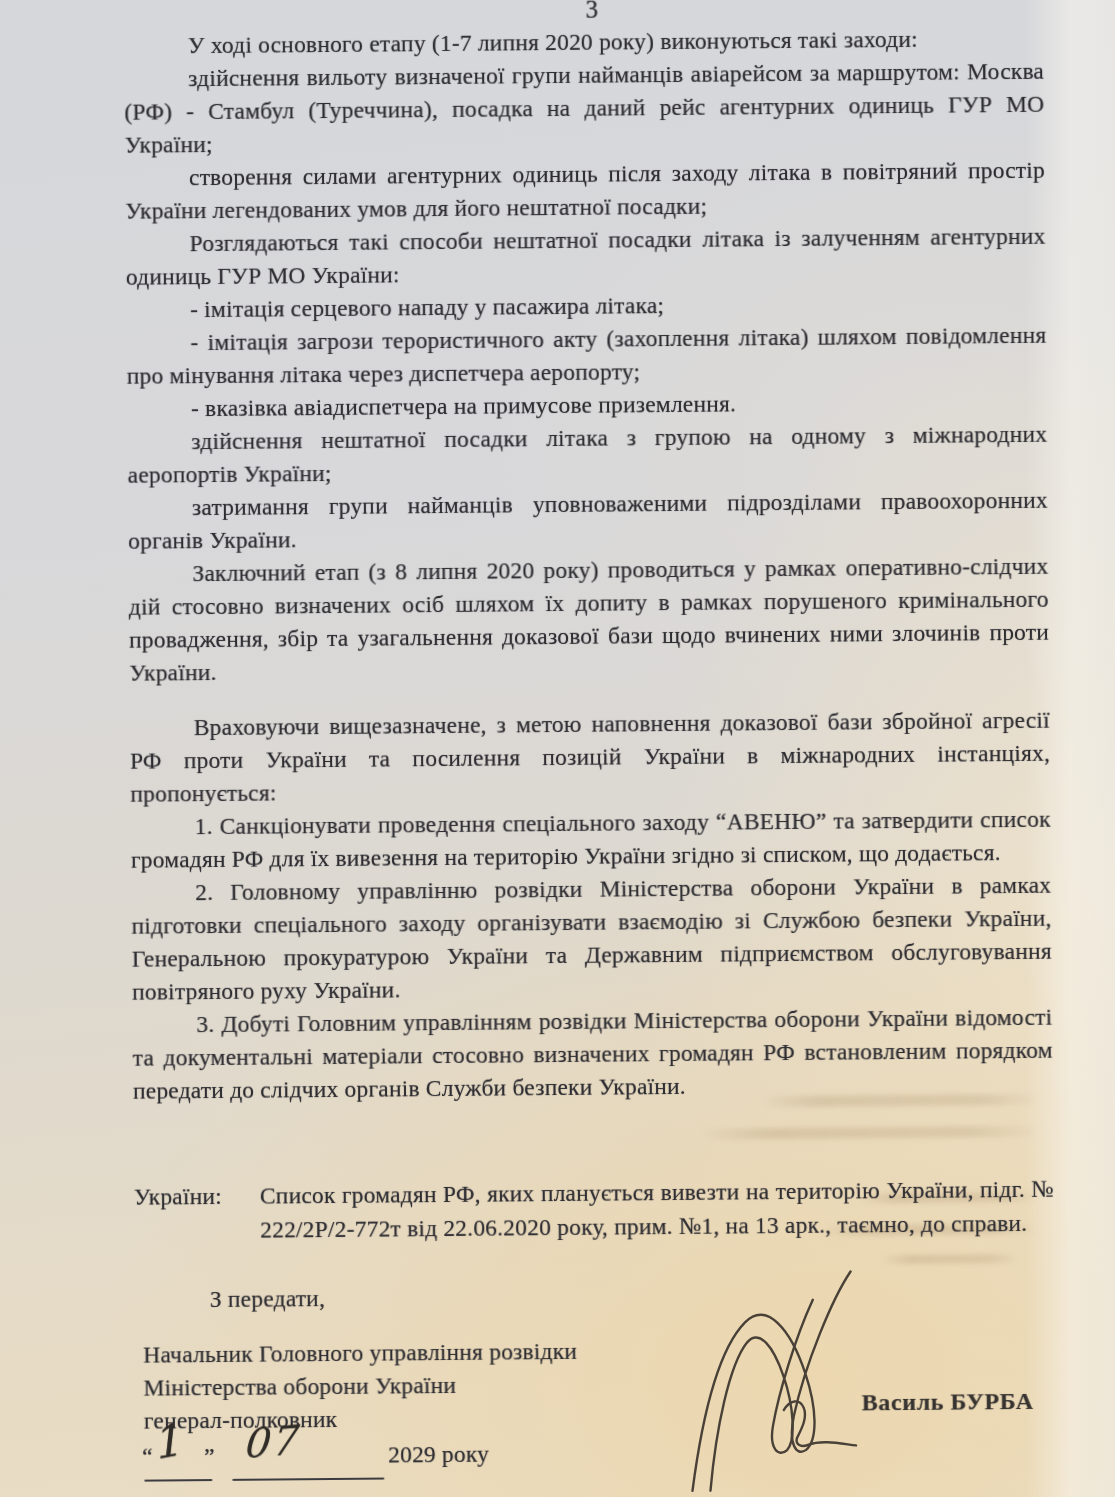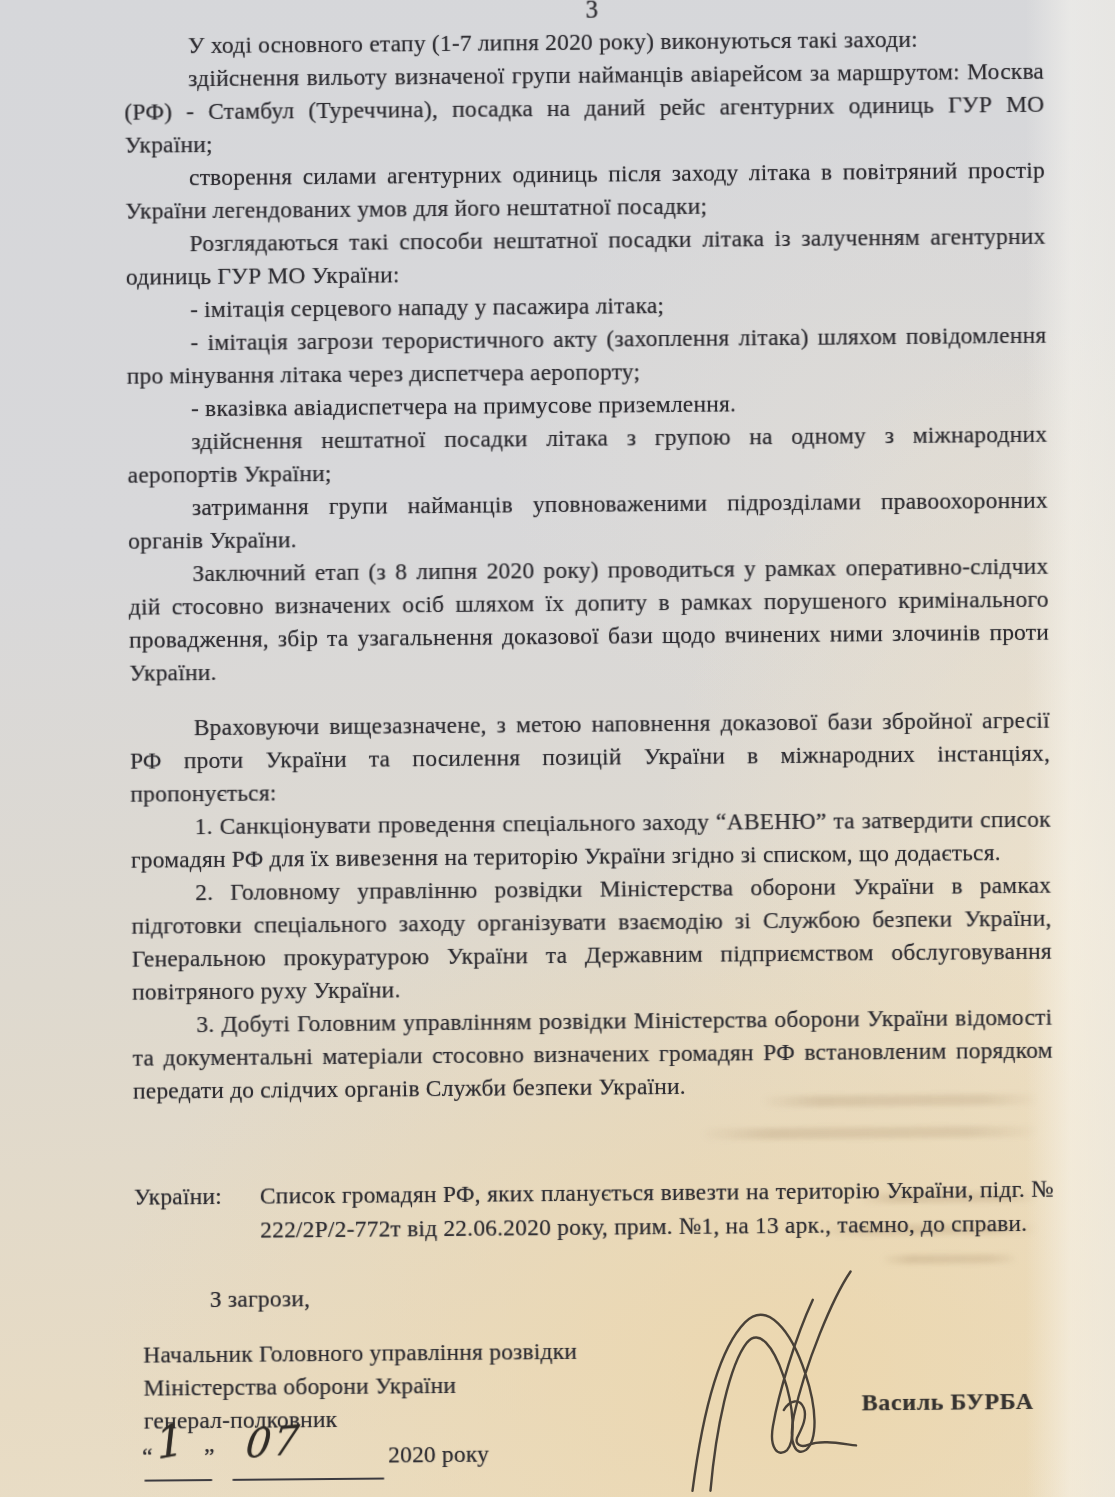--- a/index.html
+++ b/index.html
@@ -74,34 +74,34 @@
   <div class="bleed b2"></div>
   <div class="bleed b3"></div>
   <div class="bleed b4"></div>
   <div class="bleed b5"></div>
 
   <div class="attach txt">
     <span class="lbl">України:</span>
     <span class="atext">Список громадян РФ, яких планується вивезти на територію України, підг. № 222/2Р/2-772т від 22.06.2020 року, прим. №1, на 13 арк., таємно, до справи.</span>
   </div>
 
-  <div class="closing txt">З загрози,</div>
+  <div class="closing txt">З передати,</div>
 
   <div class="offline o1 txt">Начальник Головного управління розвідки</div>
   <div class="offline o2 txt">Міністерства оборони України</div>
   <div class="offline o3 txt">генерал-полковник</div>
 
   <div class="dateline txt">
     <span class="q open">“</span>
     <span class="hw day">1</span>
     <span class="q close">”</span>
     <span class="rule r1"></span>
     <span class="rule r2"></span>
     <span class="hw month">07</span>
-    <span class="year">2020 року</span>
+    <span class="year">2029 року</span>
   </div>
 
   <svg class="sig" viewBox="0 0 222 237" xmlns="http://www.w3.org/2000/svg">
     <g fill="none" stroke="#3b352e" stroke-width="2.4" stroke-linecap="round" opacity="0.92">
       <path d="M168 14 C150 40 122 105 110 158 C104 186 112 199 122 192 C134 182 133 150 122 116 C108 72 84 42 62 64 C34 92 18 160 8 232"></path>
       <path d="M130 42 C112 80 95 135 89 168 C85 190 94 200 103 192 C112 182 110 148 100 118 C90 88 76 70 64 84 C46 106 32 170 26 232"></path>
       <path d="M100 152 C106 142 116 140 120 150 C124 160 117 172 113 180 C111 186 116 190 124 187 C138 182 156 186 172 188"></path>
     </g>
   </svg>
 

